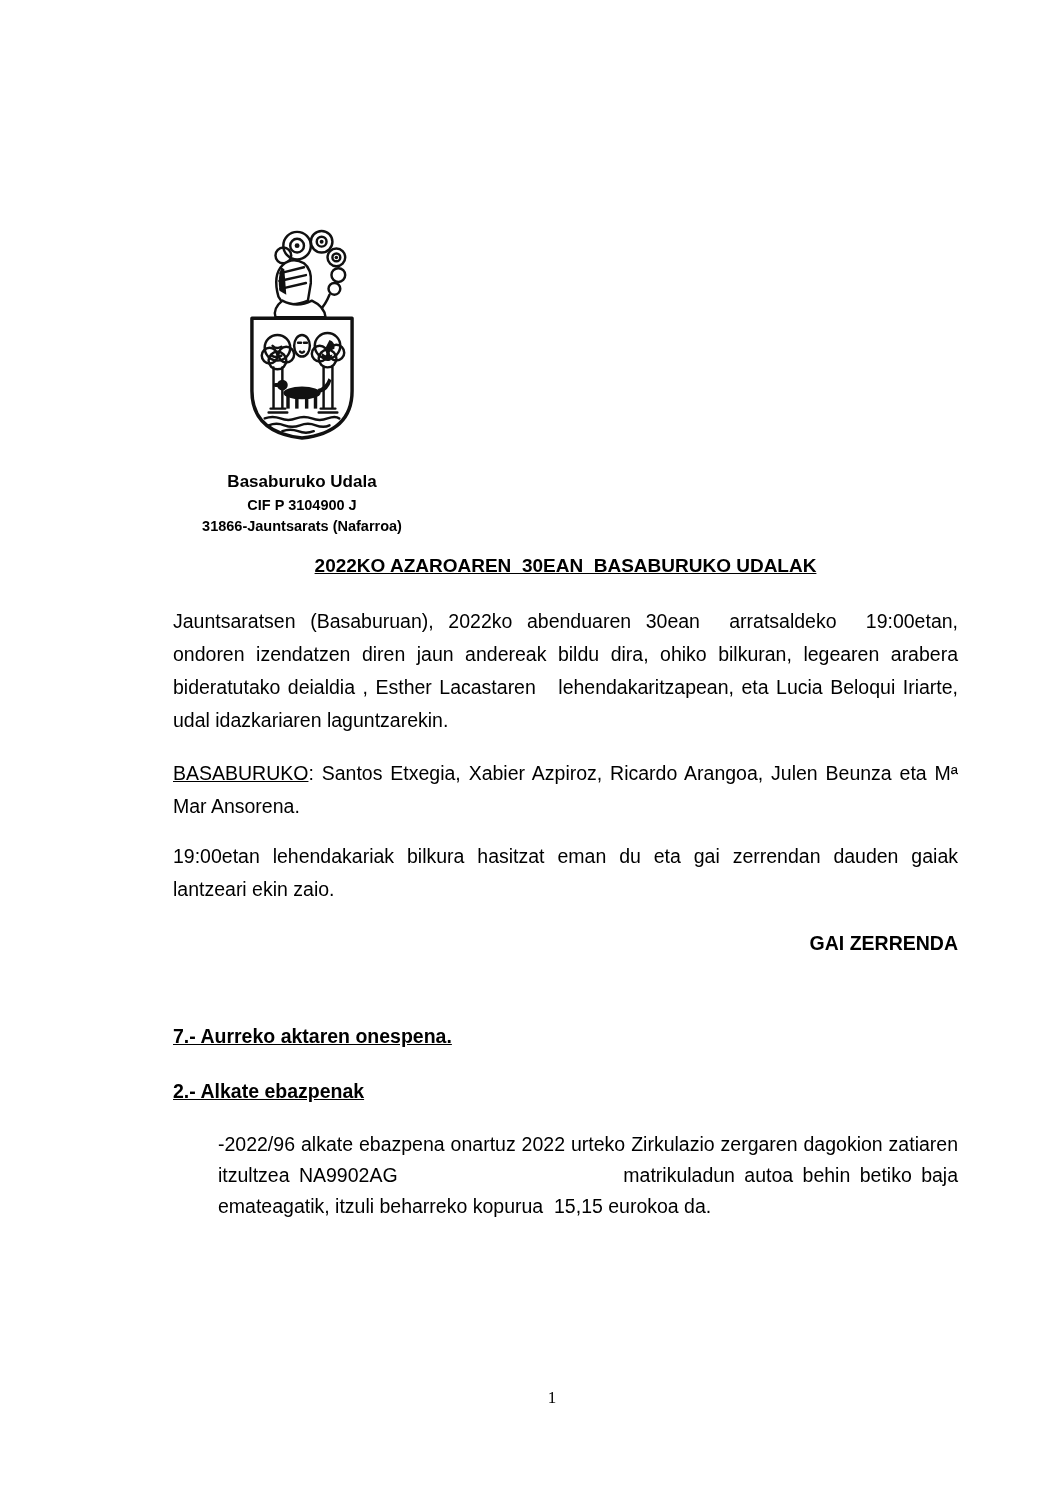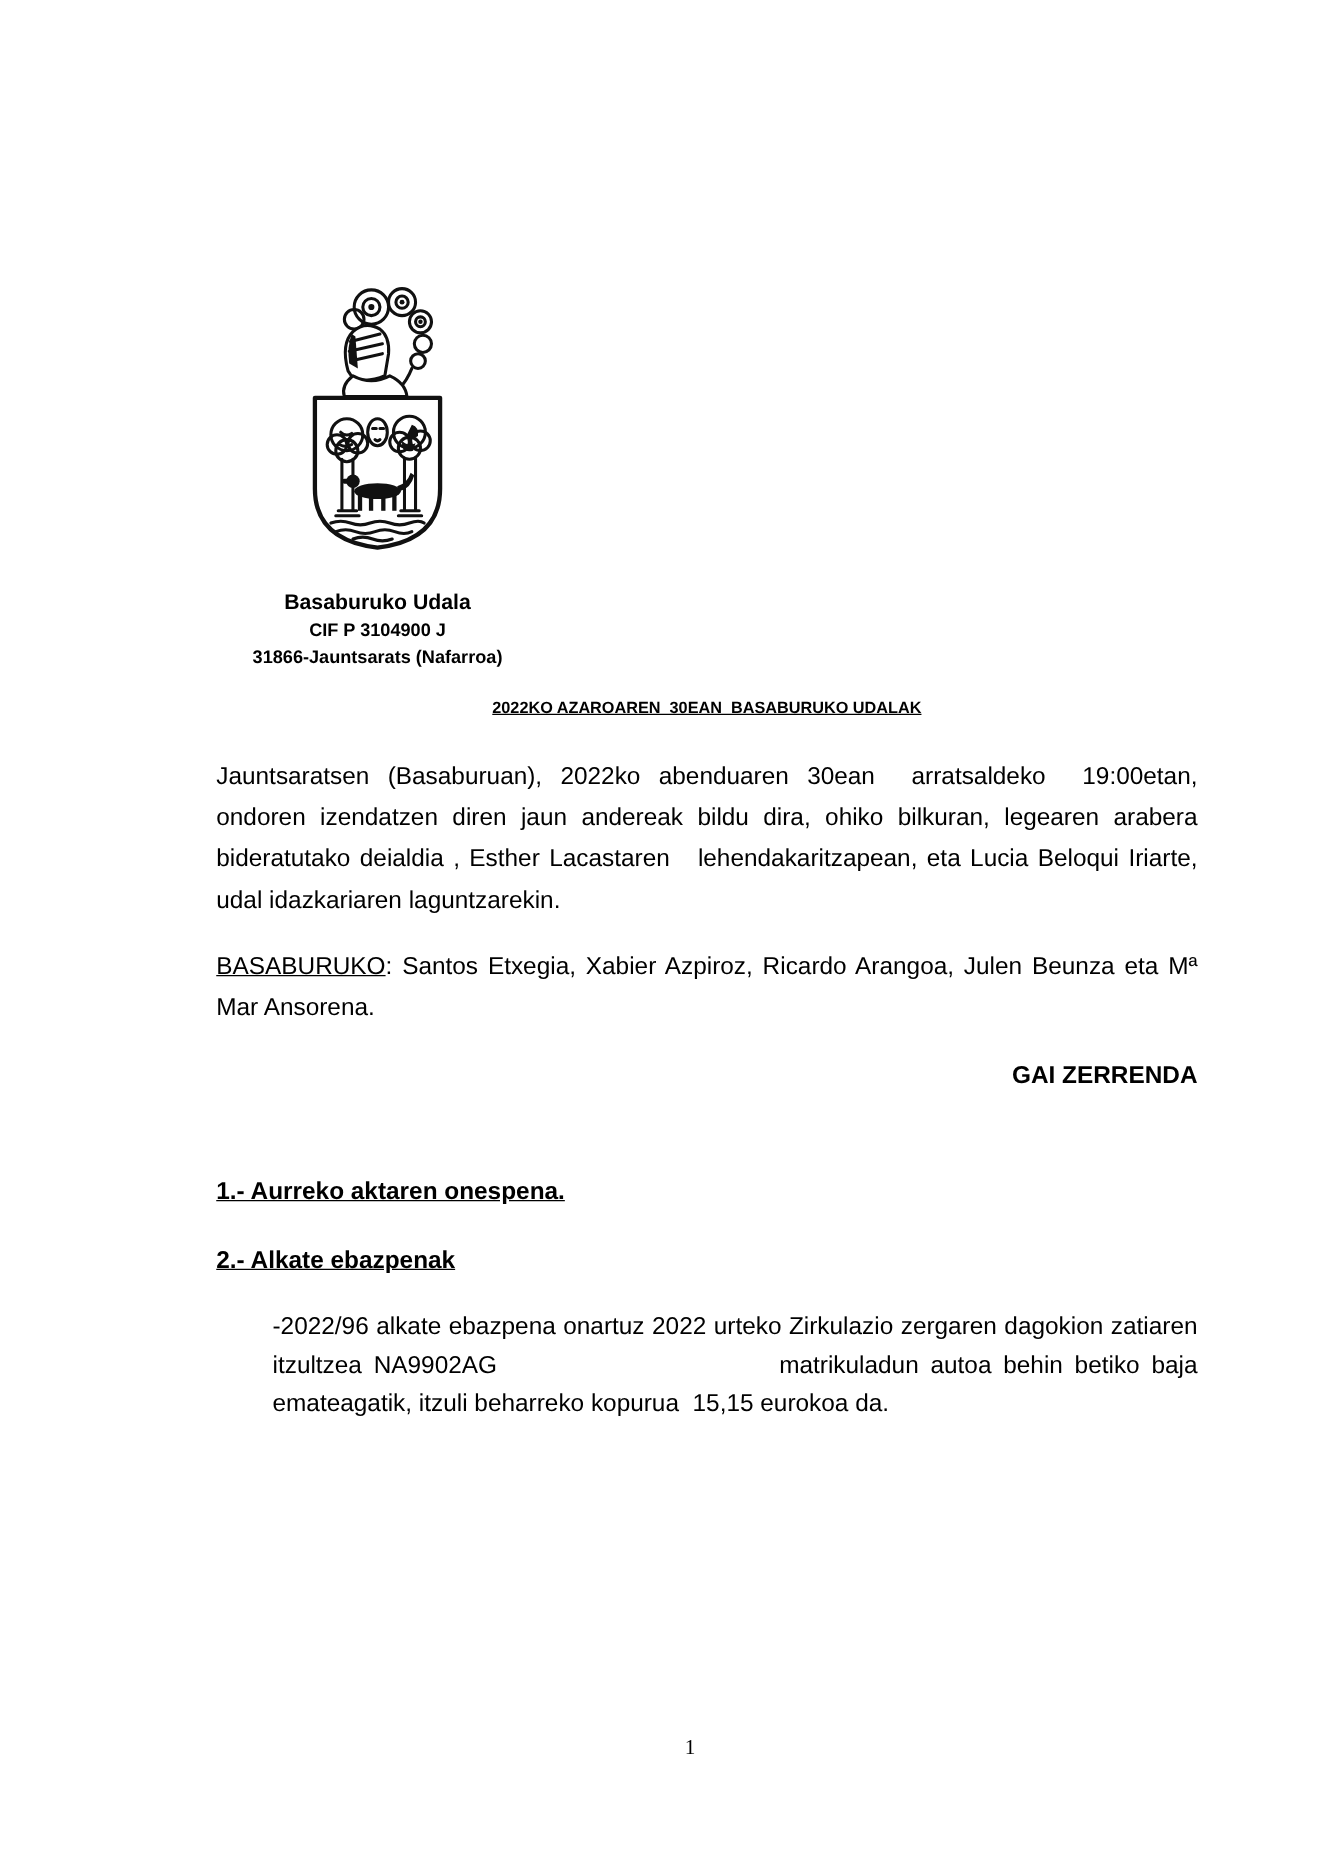--- a/index.html
+++ b/index.html
@@ -12,21 +12,21 @@
     box-sizing:border-box;
     padding:226px 123px 0 150px;
     overflow:hidden;
     margin-left:23px;
   }
   .header-block { width:258px; text-align:center; }
   .logo-svg { display:block; margin:0 auto; }
   .org-name { font-size:17px; font-weight:700; margin-top:30px; }
   .org-sub  { font-size:14.5px; font-weight:700; margin-top:5px; }
 
-  .doc-title { margin-top:20px; text-align:center; font-weight:700; font-size:13px; line-height:24px; }
+  .doc-title { margin-top:20px; text-align:center; font-weight:700; font-size:19px; line-height:24px; }
   .doc-title .tl { text-decoration:underline; }
 
   .body-text { font-size:19.5px; line-height:33px; text-align:justify; margin:20px 0 0 0; }
   .intro { margin-top:27px; }
   .mt17 { margin-top:17px; }
   .u { text-decoration:underline; }
 
   .agenda-heading { text-align:right; font-weight:700; font-size:19.5px; line-height:33px; margin-top:21px; }
 
   .section-heading { font-weight:700; font-size:19.5px; line-height:33px; text-decoration:underline; margin-top:22px; }
@@ -122,23 +122,24 @@
 
   <div class="doc-title">
     <div><span class="tl">2022KO AZAROAREN&nbsp; 30EAN&nbsp; BASABURUKO UDALAK</span></div>
   </div>
 
   <p class="body-text intro">Jauntsaratsen (Basaburuan), 2022ko abenduaren 30ean&nbsp; arratsaldeko&nbsp; 19:00etan, ondoren izendatzen diren jaun andereak bildu dira, ohiko bilkuran, legearen arabera bideratutako deialdia , Esther Lacastaren&nbsp;&nbsp; lehendakaritzapean, eta Lucia Beloqui Iriarte, udal idazkariaren laguntzarekin.</p>
 
   <p class="body-text"><span class="u">BASABURUKO</span><span>: Santos Etxegia, Xabier Azpiroz, Ricardo Arangoa, Julen Beunza eta Mª Mar Ansorena.</span></p>
 
 
+  <p class="body-text mt17">19:00etan lehendakariak bilkura hasitzat eman du eta gai zerrendan dauden gaiak lantzeari ekin zaio.</p>
 
   <div class="agenda-heading">GAI ZERRENDA</div>
 
-  <div class="section-heading first">1.- Aurreko aktaren onespena.</div>
+  <div class="section-heading first">7.- Aurreko aktaren onespena.</div>
 
   <div class="section-heading">2.- Alkate ebazpenak</div>
   <p class="body-text indent-item">-2022/96 alkate ebazpena onartuz 2022 urteko Zirkulazio zergaren dagokion zatiaren itzultzea NA9902AG &nbsp;&nbsp;&nbsp;&nbsp;&nbsp;&nbsp;&nbsp;&nbsp;&nbsp;&nbsp;&nbsp;&nbsp;&nbsp;&nbsp;&nbsp;&nbsp;&nbsp;&nbsp;&nbsp;&nbsp;&nbsp;&nbsp; matrikuladun autoa behin betiko baja emateagatik, itzuli beharreko kopurua&nbsp; 15,15 eurokoa da.</p>
 
   <div class="page-number">1</div>
 
 </div>
 
 </body></html>

